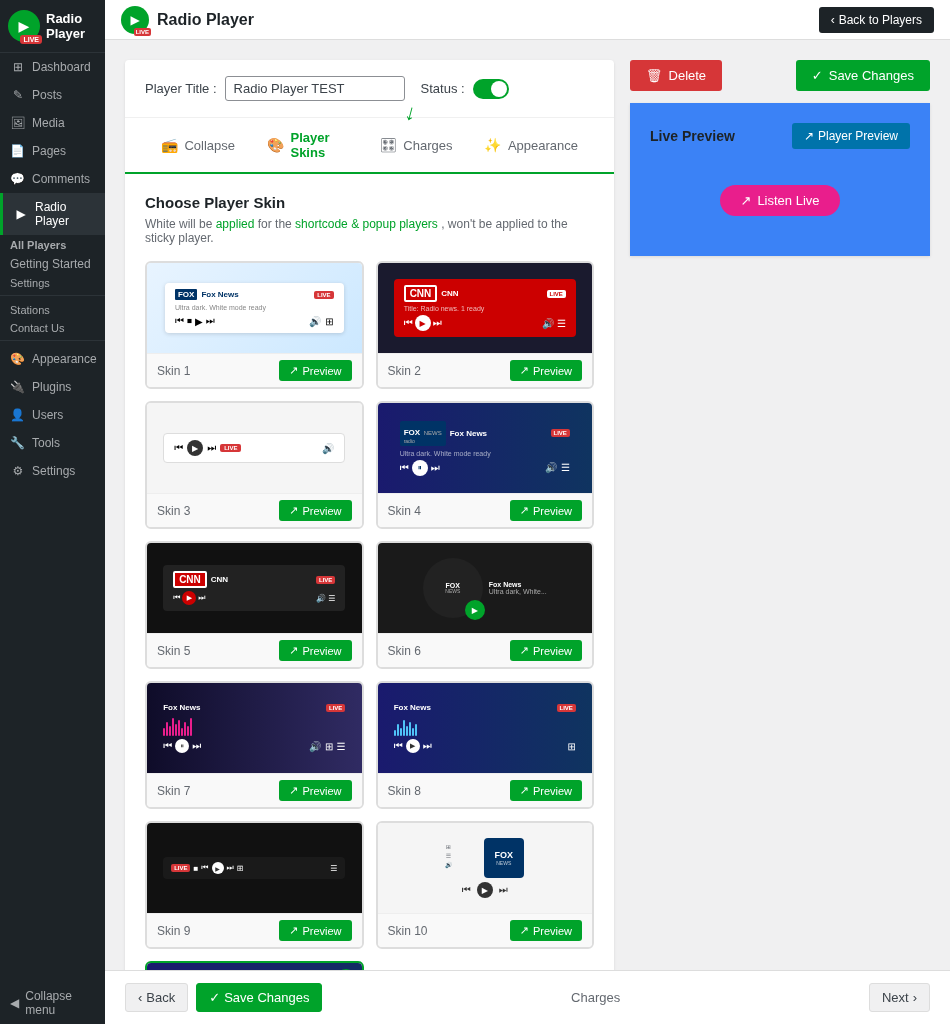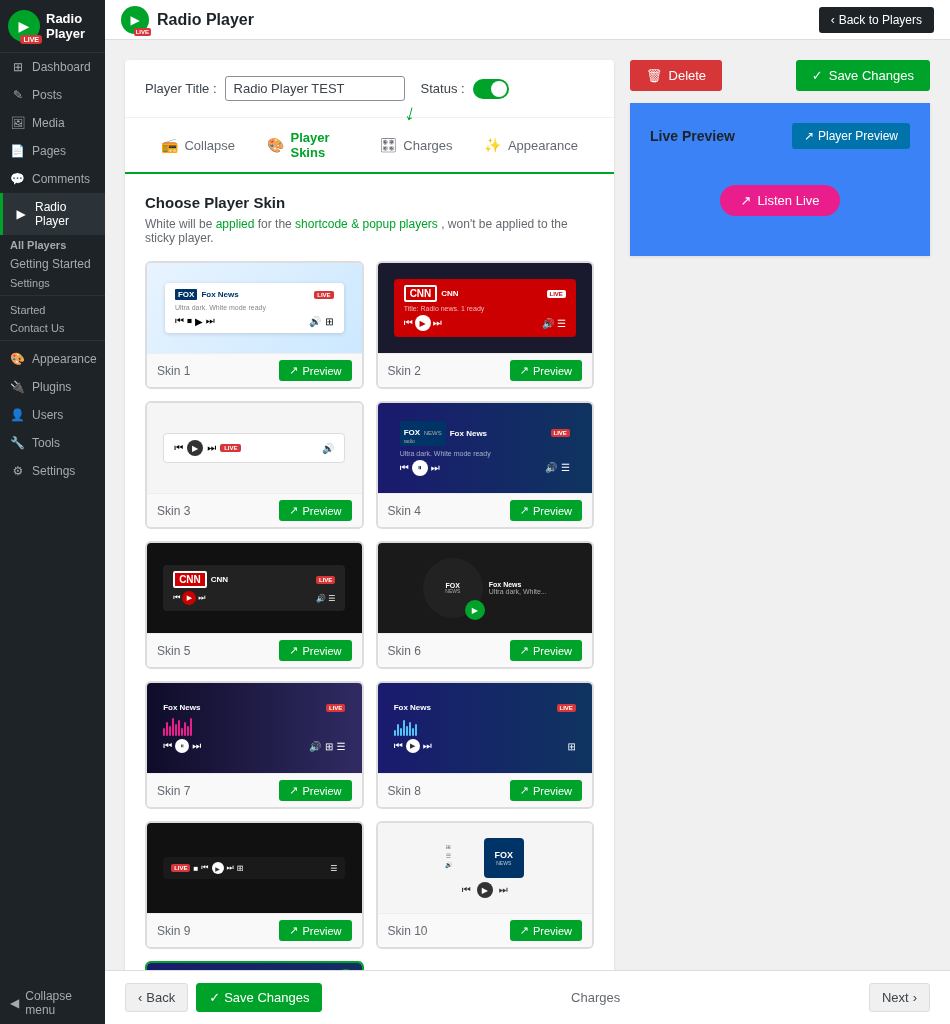--- a/index.html
+++ b/index.html
@@ -117,21 +117,21 @@
       <span>Comments</span>
     </div>
     <div class="sidebar-item active">
       <span class="sidebar-item-icon">▶</span>
       <span>Radio Player</span>
     </div>
     <div style="padding: 4px 10px 2px; font-size: 11px; color: #a7aaad; font-weight: 600;">All Players</div>
     <div style="padding: 4px 10px 2px; font-size: 12px; color: #a7aaad;">Getting Started</div>
     <div style="padding: 4px 10px 2px; font-size: 11px; color: #a7aaad;">Settings</div>
     <hr class="sidebar-divider">
-    <div style="padding: 4px 10px 2px; font-size: 11px; color: #a7aaad;">Started</div>
+    <div style="padding: 4px 10px 2px; font-size: 11px; color: #a7aaad;">Stations</div>
     <div style="padding: 4px 10px 2px; font-size: 11px; color: #a7aaad;">Contact Us</div>
     <hr class="sidebar-divider">
     <div class="sidebar-item">
       <span class="sidebar-item-icon">🎨</span>
       <span>Appearance</span>
     </div>
     <div class="sidebar-item">
       <span class="sidebar-item-icon">🔌</span>
       <span>Plugins</span>
     </div>

